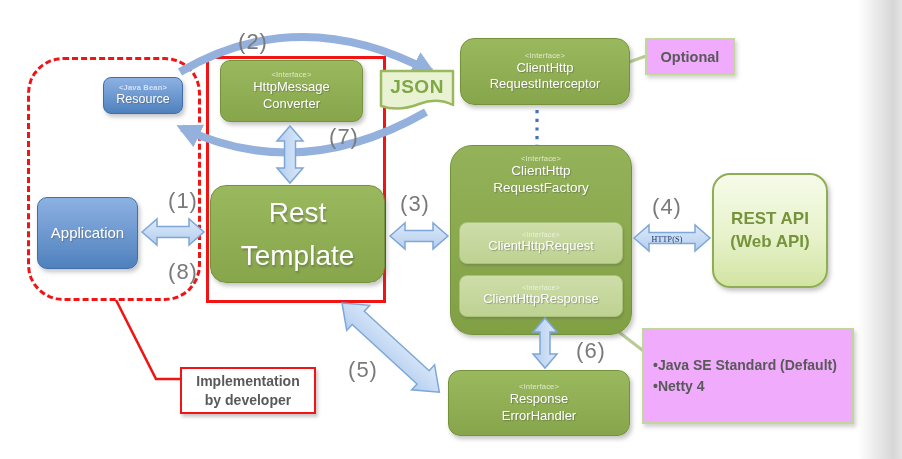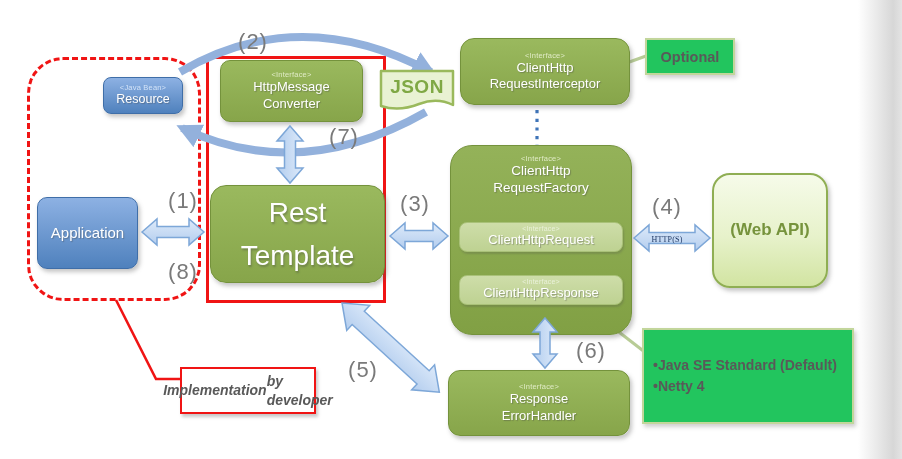--- a/index.html
+++ b/index.html
@@ -31,69 +31,69 @@
   }
   .green {
     background:linear-gradient(180deg,#9ab95e 0%, #87a54a 100%);
     border:1.5px solid #74923c; color:#ffffff;
   }
   .blue {
     background:linear-gradient(180deg,#8db1e3 0%, #4f81bd 100%);
     border:1.5px solid #3f6ea8; color:#ffffff;
   }
   .stereotype { font-size:7.5px; color:#e0ebc6; letter-spacing:0.2px; }
-  .blue .stereotype { color:#d3e3f8; }
+  .blue .stereotype { color:#d3e3f8;font-weight:bold; }
   .node-label { font-size:13px; color:#ffffff; line-height:1.25; text-shadow:1px 1px 1px rgba(70,70,70,0.4); }
 
   .app-box   { left:37px;  top:197px; width:101px; height:72px; border-radius:10px; }
   .app-box .node-label { font-size:15px; }
   .res-box   { left:103px; top:77px;  width:80px;  height:37px; border-radius:8px; }
   .res-box .node-label { font-size:12.5px; }
   .conv-box  { left:220px; top:60px;  width:143px; height:62px; border-radius:10px; }
   .rt-box    { left:210px; top:185px; width:175px; height:98px; border-radius:16px; }
   .rt-box .node-label { font-size:28px; line-height:1.55; text-shadow:1px 2px 2px rgba(70,70,70,0.4); }
   .icp-box   { left:460px; top:38px;  width:170px; height:67px; border-radius:14px; }
   .fac-box   { left:450px; top:145px; width:182px; height:190px; border-radius:22px;
                justify-content:flex-start; padding-top:8px;
                background:linear-gradient(180deg,#94b259 0%, #81a044 100%); }
   .fac-box .node-label { font-size:13.5px; }
   .inner-box {
-    position:absolute; left:8px; width:164px; height:30px; border-radius:8px;
+    position:absolute; left:8px; width:164px; height:42px; border-radius:8px;
     background:linear-gradient(180deg,#cedda9 0%, #bed292 100%);
     border:1.5px solid #a9c178; display:flex; flex-direction:column;
     align-items:center; justify-content:center; box-shadow:1px 2px 2px rgba(80,80,80,0.25);
   }
   .inner-box .stereotype { font-size:7px; color:#eaf1da; }
   .inner-box .node-label { font-size:13px; }
   .inner-request  { top:76px; }
   .inner-response { top:129px; }
   .reh-box   { left:448px; top:370px; width:182px; height:66px; border-radius:12px; }
 
   .restapi-box {
     left:712px; top:173px; width:116px; height:115px; border-radius:18px;
     background:linear-gradient(180deg,#f6fbe9 0%, #e7f2cb 55%, #d2e4a2 100%);
     border:2.5px solid #8fae53; color:#76933c;
   }
   .restapi-box .node-label { color:#76933c; font-size:17px; font-weight:bold; text-shadow:none; line-height:1.3; }
 
   .note-box {
-    position:absolute; background:#22c55e; border:2px solid #c2d69b;
+    position:absolute; background:#f0abfc; border:2px solid #c2d69b;
     box-shadow:2px 3px 4px rgba(120,120,120,0.35);
     display:flex; flex-direction:column; justify-content:center;
     color:#595959; font-weight:bold;
   }
   .optional-box { left:645px; top:38px; width:90px; height:37px; align-items:center; font-size:14.5px; }
   .list-box { left:642px; top:328px; width:212px; height:96px; padding:4px 17px 4px 9px; font-size:14px; }
   .list-box ul { list-style:none; }
   .list-box li { line-height:1.52; white-space:nowrap; }
   .impl-box {
     position:absolute; left:180px; top:367px; width:136px; height:47px;
     background:#ffffff; border:2.5px solid #f01414; box-shadow:2px 3px 3px rgba(120,120,120,0.4);
-    display:flex; flex-direction:row; align-items:center; justify-content:center;
-    color:#595959; font-weight:bold; font-size:14px; line-height:1.3;font-style:italic;
+    display:flex; flex-direction:column; align-items:center; justify-content:center;
+    color:#595959; font-weight:bold; font-size:14px; line-height:1.3;
   }
 
   .json-shape { position:absolute; left:379px; top:69px; width:76px; height:48px; }
   .json-text {
     position:absolute; left:0; top:7px; width:76px; text-align:center;
     font-size:19px; font-weight:bold; color:#7fa844; letter-spacing:0.5px;
   }
 
   .num {
     position:absolute; transform:translate(-50%,-50%);
@@ -183,20 +183,21 @@
       <div class="stereotype">&lt;Interface&gt;</div>
       <div class="node-label">ClientHttpRequest</div>
     </div>
     <div class="inner-box inner-response">
       <div class="stereotype">&lt;Interface&gt;</div>
       <div class="node-label">ClientHttpResponse</div>
     </div>
   </div>
 
   <div class="node restapi-box">
+    <div class="node-label">REST API</div>
     <div class="node-label">(Web API)</div>
   </div>
 
   <div class="node green reh-box">
     <div class="stereotype">&lt;Interface&gt;</div>
     <div class="node-label">Response</div>
     <div class="node-label">ErrorHandler</div>
   </div>
 
   <div class="note-box list-box">

